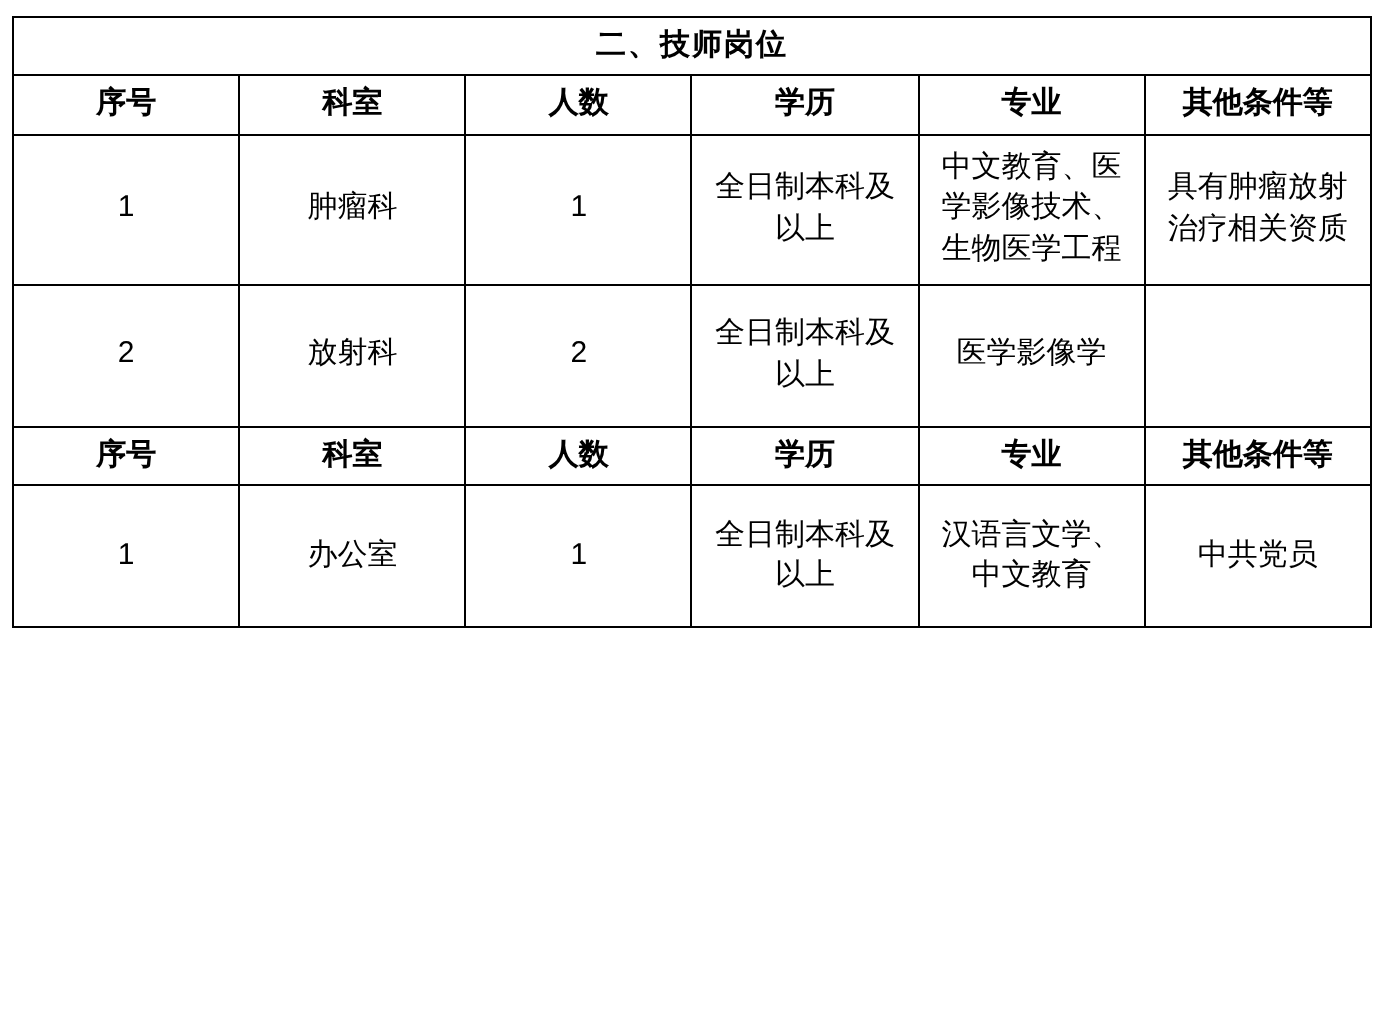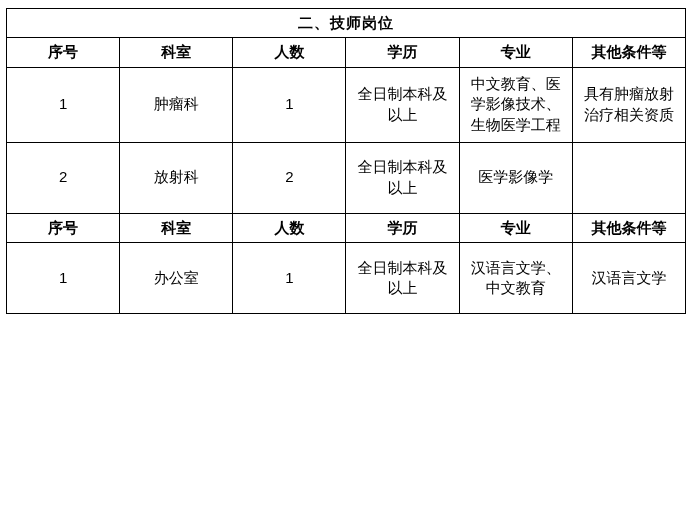--- a/index.html
+++ b/index.html
@@ -97,18 +97,18 @@
         <td class="col-head cell-edu">学历</td>
         <td class="col-head cell-major">专业</td>
         <td class="col-head cell-other">其他条件等</td>
       </tr>
       <tr class="row-body">
         <td>1</td>
         <td>办公室</td>
         <td>1</td>
         <td>全日制本科及以上</td>
         <td>汉语言文学、中文教育</td>
-        <td>汉语言文学</td>
+        <td>中共党员</td>
       </tr>
     </tbody>
   </table>
 
 </div>
 
 </body></html>

